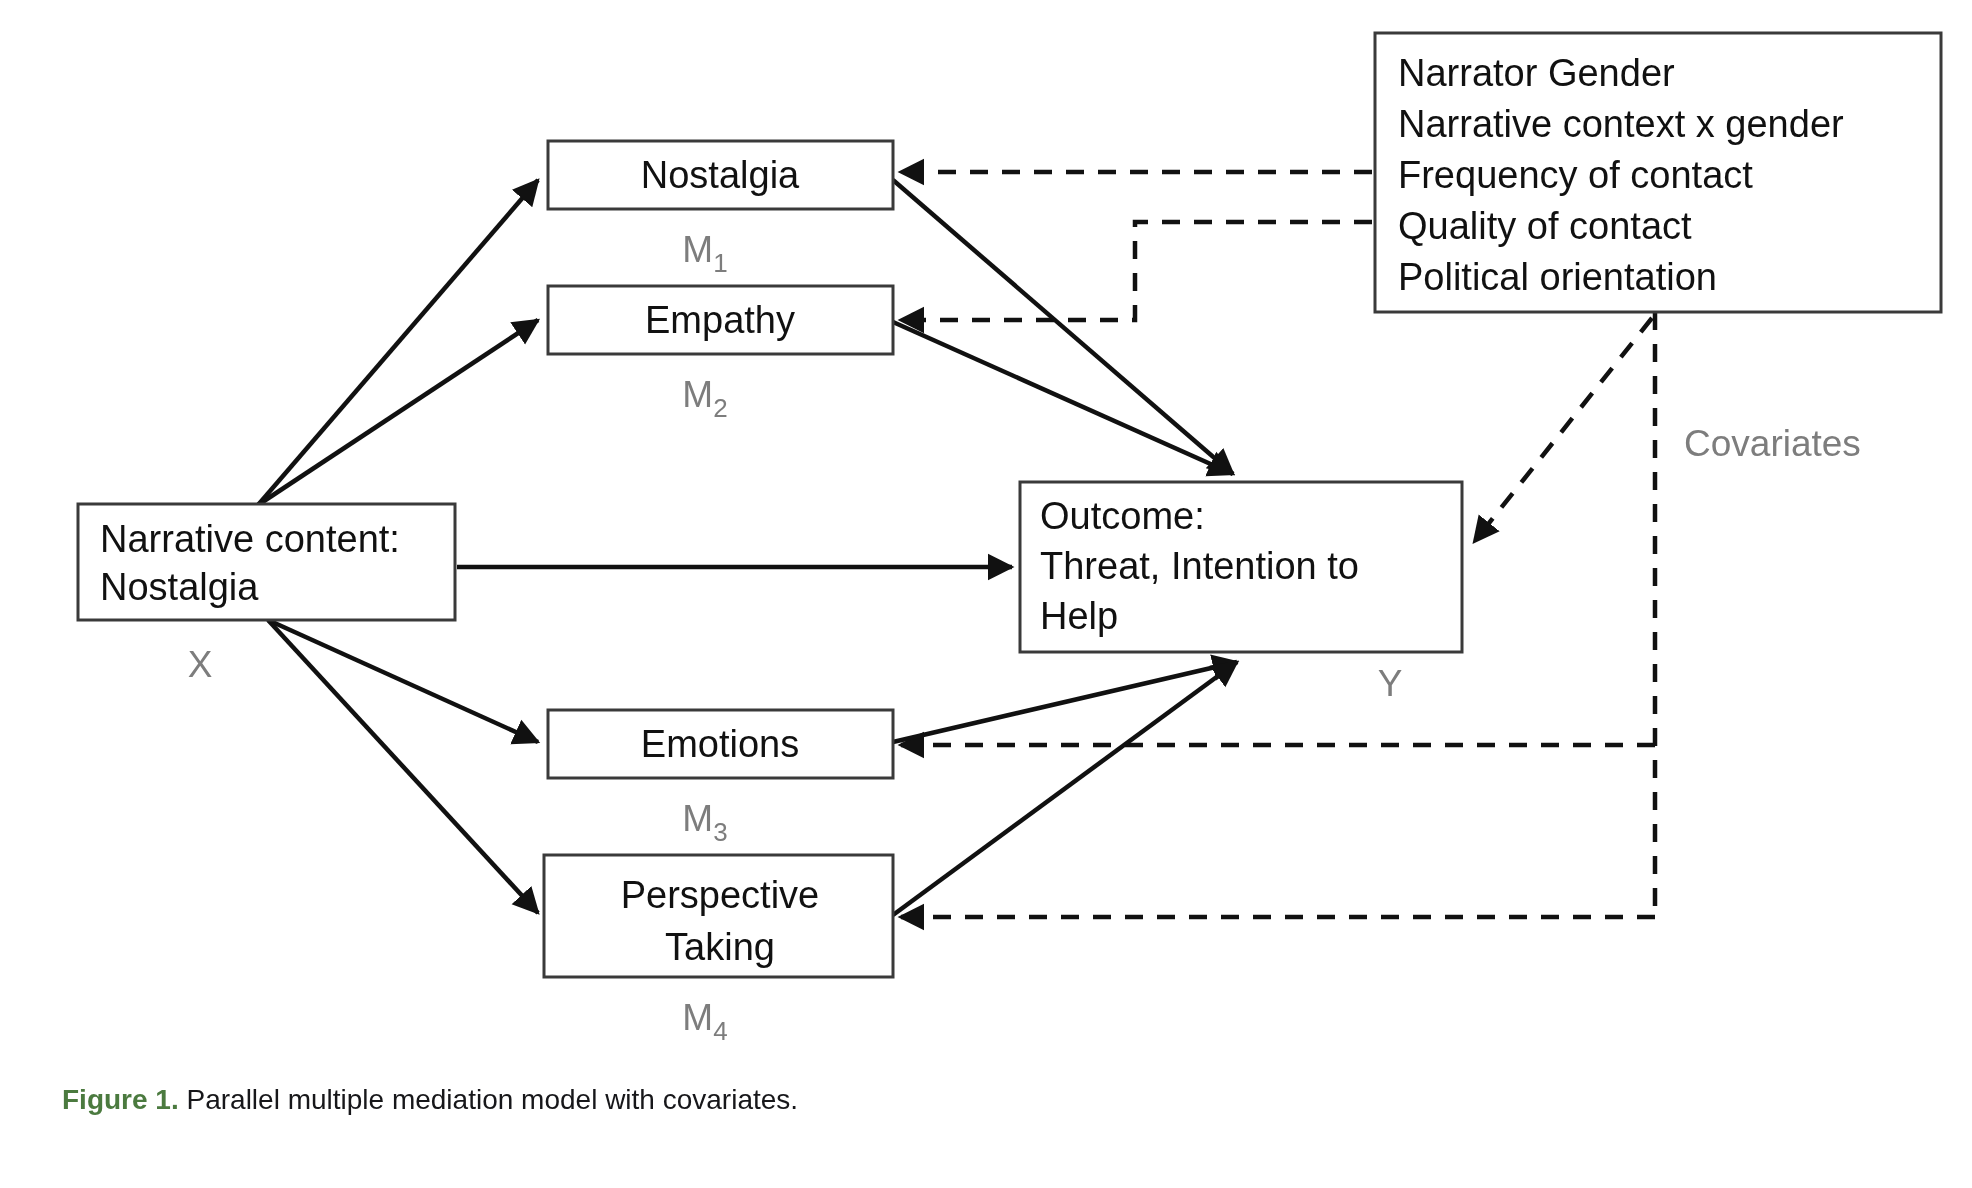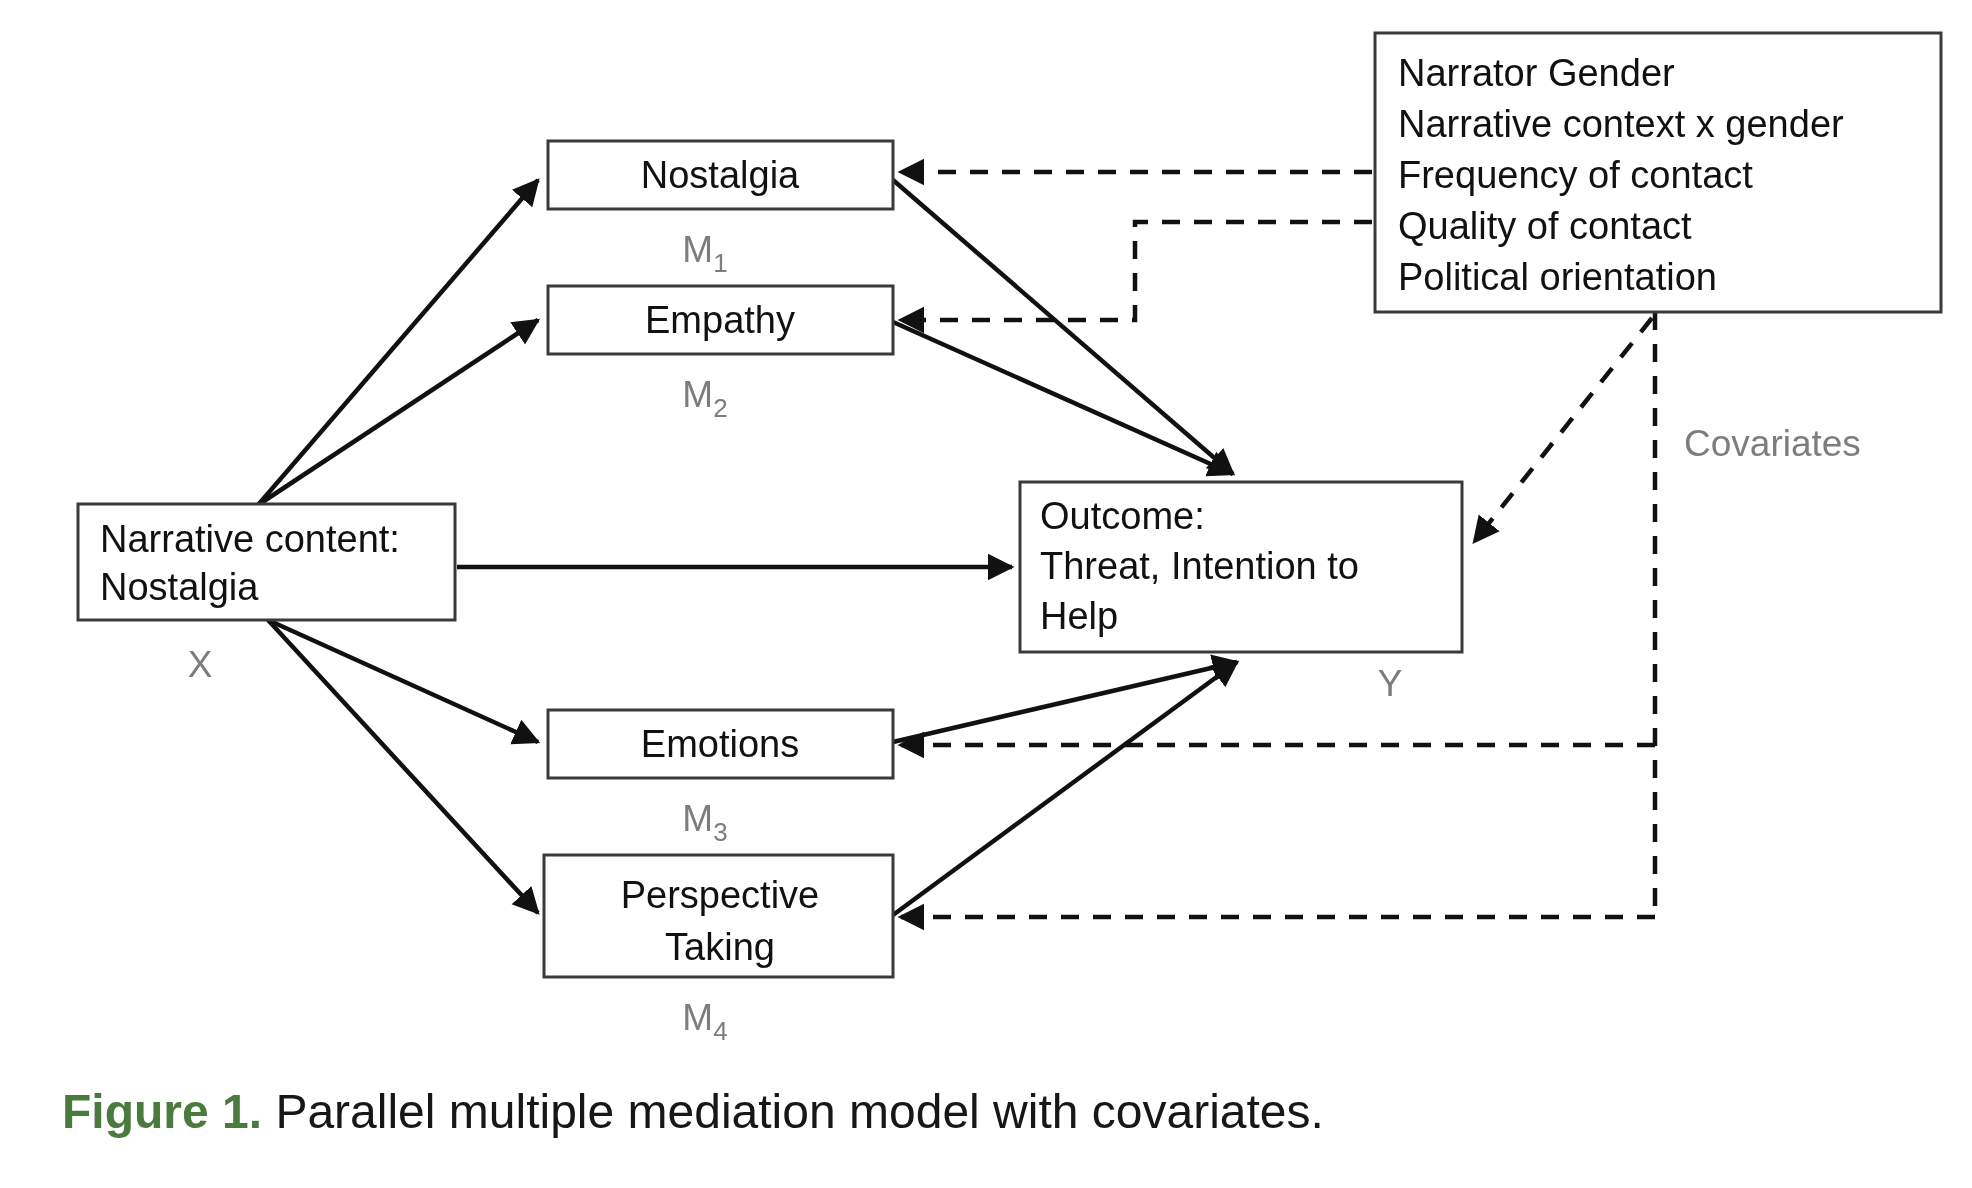--- a/index.html
+++ b/index.html
@@ -70,21 +70,21 @@
     stroke: #111111;
     stroke-width: 4.5;
     fill: none;
     stroke-dasharray: 18 14;
   }
   .caption {
     position: absolute;
     left: 62px;
     top: 1084px;
     font-family: "Liberation Sans", sans-serif;
-    font-size: 48px;
+    font-size: 28px;
     white-space: nowrap;
   }
   .caption-label {
     color: #4b7a3f;
     font-weight: bold;
   }
   .caption-text {
     color: #17171a;
   }
 </style>

